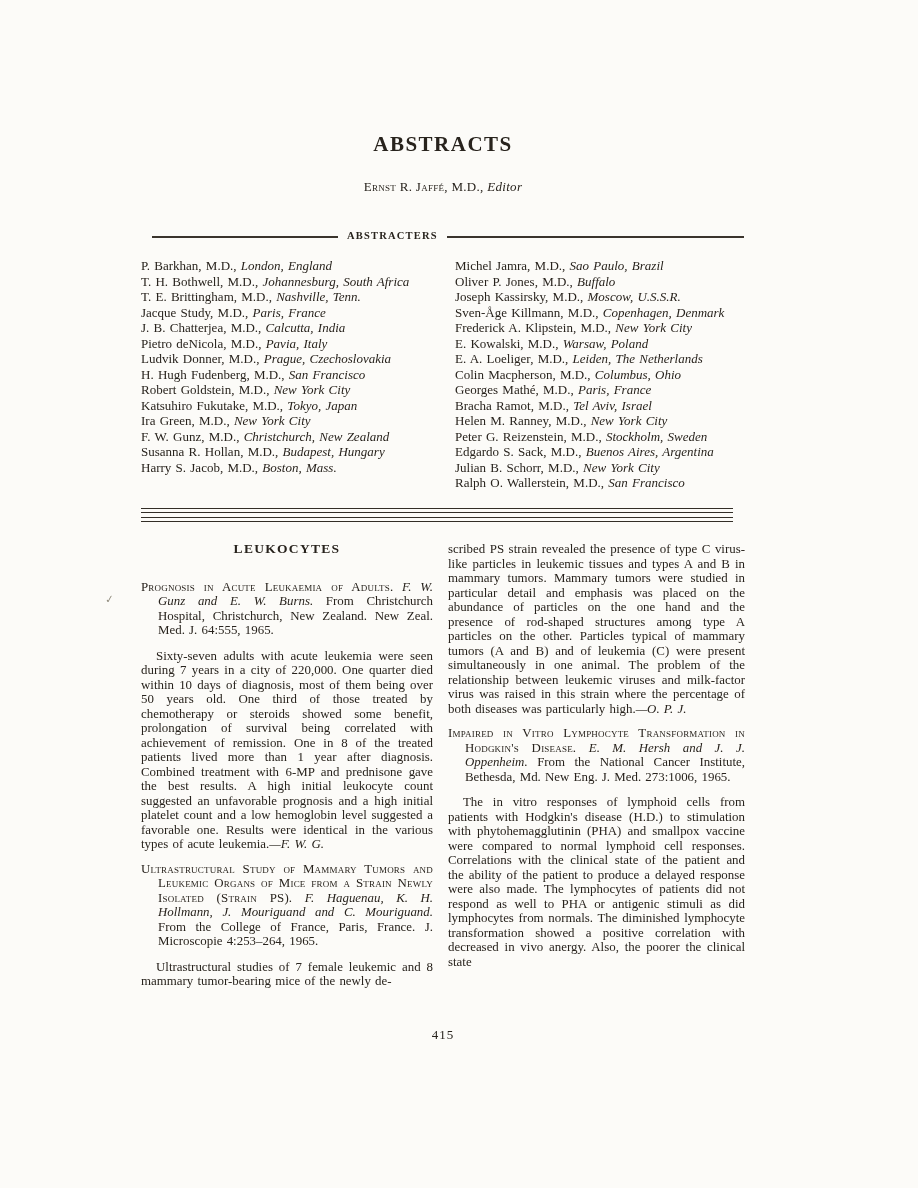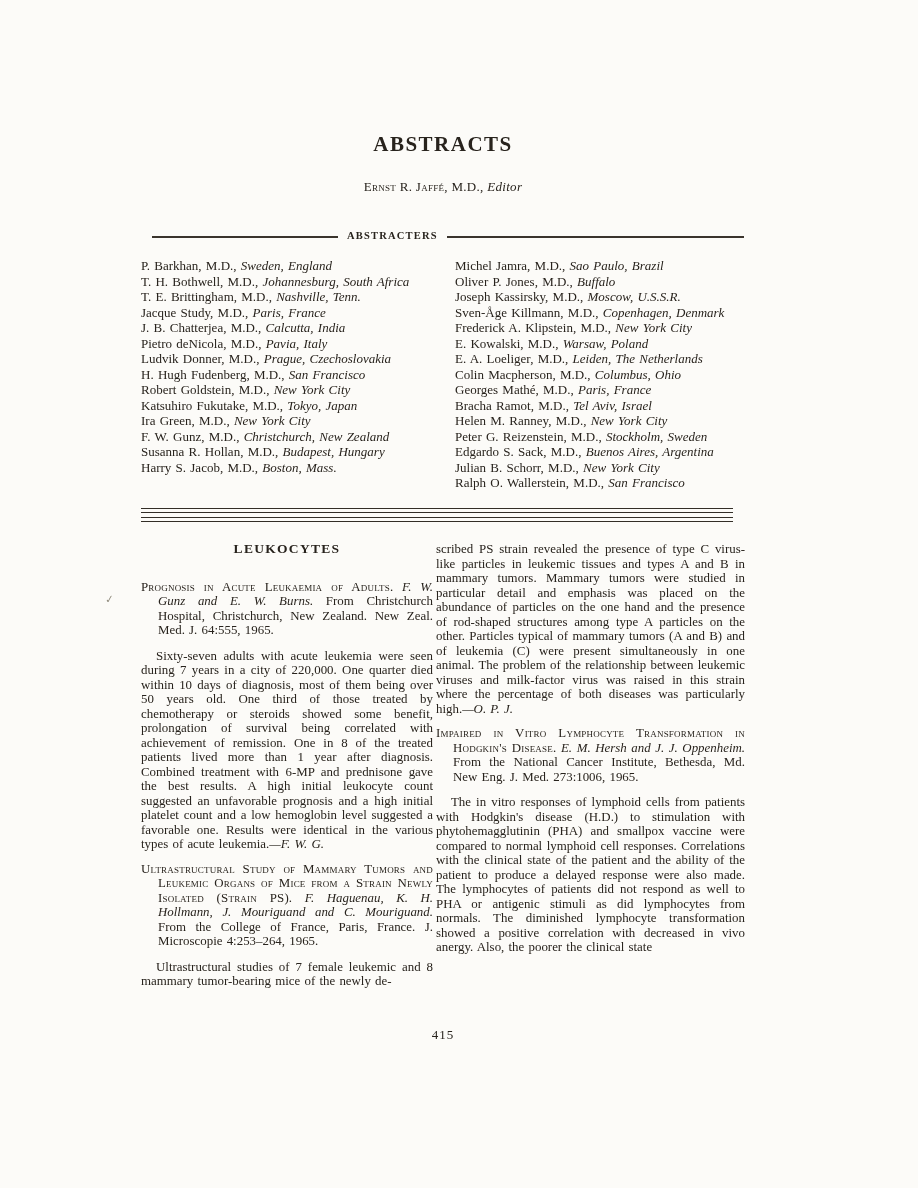--- a/index.html
+++ b/index.html
@@ -39,21 +39,21 @@
   
   .double-rule{position:absolute;top:508px;left:141px;width:592px;}
   .dd{height:3px;border-top:1.5px solid #332e27;border-bottom:1px solid #332e27;margin-bottom:4px;}
 
   
   .pencil{position:absolute;top:593px;left:105px;font-size:11px;color:#908a7c;
     transform:rotate(-8deg);font-family:"DejaVu Sans", sans-serif;}
 
   
   .bodycols{position:absolute;top:542px;left:141px;width:604px;
-    display:grid;grid-template-columns:292px auto;column-gap:3px;
+    display:grid;grid-template-columns:292px auto;column-gap:15px;
     font-size:12.9px;line-height:14.5px;text-align:justify;word-spacing:1px;}
   .col{min-width:0;}
   .section-head{margin:0 0 23px;text-align:center;font-size:13.5px;font-weight:700;
     letter-spacing:1.3px;}
   .abs-head{margin:10px 0 11px;padding-left:17px;text-indent:-17px;}
   .abs-head:first-of-type{margin-top:0;}
   .abs-head .t{font-variant:small-caps;letter-spacing:.2px;}
   .abs-head i{font-style:italic;}
   .abs-body{margin:0 0 10px;text-indent:15px;}
   .abs-body.noindent{text-indent:0;margin-top:0;}
@@ -77,21 +77,21 @@
 
   <div class="abstracters-rule">
     <span class="rl short"></span>
     <span class="rl-label">ABSTRACTERS</span>
     <span class="rl long"></span>
   </div>
 
   <section class="names">
     <div class="names-col">
       <p class="nm"><span>P. Barkhan, M.D.,</span>
-        <i>Sweden, England</i></p>
+        <i>London, England</i></p>
       <p class="nm"><span>T. H. Bothwell, M.D.,</span>
         <i>Johannesburg, South Africa</i></p>
       <p class="nm"><span>T. E. Brittingham, M.D.,</span>
         <i>Nashville, Tenn.</i></p>
       <p class="nm"><span>Jacque Study, M.D.,</span>
         <i>Paris, France</i></p>
       <p class="nm"><span>J. B. Chatterjea, M.D.,</span>
         <i>Calcutta, India</i></p>
       <p class="nm"><span>Pietro deNicola, M.D.,</span>
         <i>Pavia, Italy</i></p>

